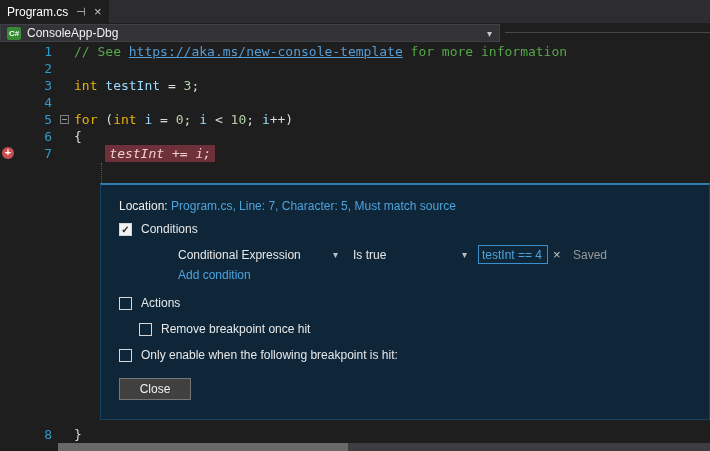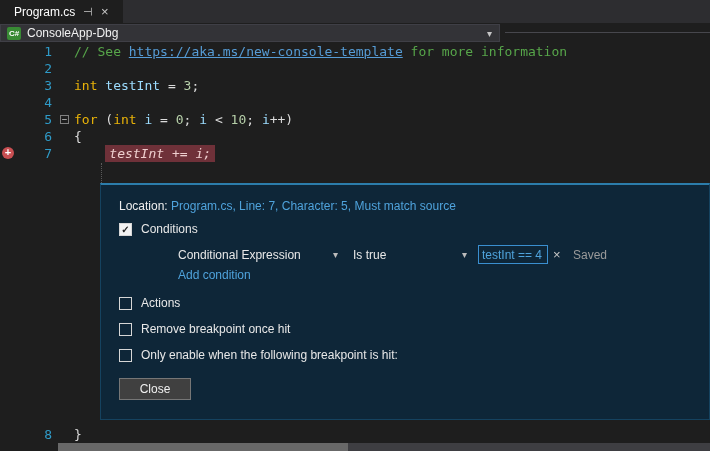--- a/index.html
+++ b/index.html
@@ -4,21 +4,21 @@
 <style>
   * { margin:0; padding:0; box-sizing:border-box; }
   html,body { background:#1e1e1e; }
   body { font-family:"Liberation Sans", sans-serif; }
 
   .screen { position:relative; width:710px; height:451px; background:#1e1e1e; overflow:hidden; }
 
   
   .tab-bar { position:absolute; left:0; top:0; width:710px; height:23px; background:#2d2d30; }
   .tab { position:absolute; left:0; top:0; height:23px; display:flex; align-items:center; gap:8px;
-         padding:0 14px; background:#1e1e1e; color:#ffffff; font-size:12px; }
+         padding:0 7px; background:#1e1e1e; color:#ffffff; font-size:12px; }
   .pin-icon { color:#c8c8c8; font-size:11px; display:inline-block; transform:rotate(90deg); cursor:default; }
   .tab-close { color:#c8c8c8; font-size:13px; cursor:default; }
 
   
   .toolbar-row { position:absolute; left:0; top:23px; width:710px; height:20px; background:#1e1e1e; }
   .combo { position:absolute; left:0; top:1px; width:500px; height:18px; background:#333337;
            border:1px solid #3f3f46; display:flex; align-items:center; gap:6px; padding:0 6px;
            color:#f1f1f1; font-size:12px; }
   .csharp-badge { width:14px; height:13px; background:#388a34; color:#ffffff; font-size:8px; font-weight:bold;
                   display:flex; align-items:center; justify-content:center; border-radius:2px; flex:none; }
@@ -52,21 +52,21 @@
 
   
   .peek { position:absolute; left:100px; top:183px; width:610px; height:237px; background:#0e2638;
           border:1px solid #15425f; border-top:2px solid #2c7dab; font-size:12px; color:#e8e8e8; }
   .peek-loc { position:absolute; left:18px; top:14px; }
   .loc-label { color:#eeeeee; }
   .loc-value { color:#4fa3dc; }
   .peek-item { position:absolute; left:18px; display:flex; align-items:center; gap:9px; }
   .conditions-row { top:37px; }
   .actions-row    { top:111px; }
-  .remove-row     { top:137px; }
+  .remove-row     { top:137px;margin-left:20px; }
   .only-row       { top:163px; }
   .checkbox { width:13px; height:13px; border:1px solid #d6d6d6; display:inline-flex; align-items:center;
               justify-content:center; background:transparent; flex:none; }
   .checkbox.checked { background:#f2f2f2; color:#1e1e1e; font-size:10px; font-weight:bold; }
   .cond-row { position:absolute; left:0; top:61px; width:610px; height:20px; }
   .dd-label { position:absolute; color:#e8e8e8; cursor:default; }
   .type-label { left:77px;  top:2px;text-align:right; }
   .type-arrow { position:absolute; left:232px; top:3px; color:#bbbbbb; font-size:10px; }
   .op-label   { left:252px; top:2px; }
   .op-arrow   { position:absolute; left:361px; top:3px; color:#bbbbbb; font-size:10px; }

